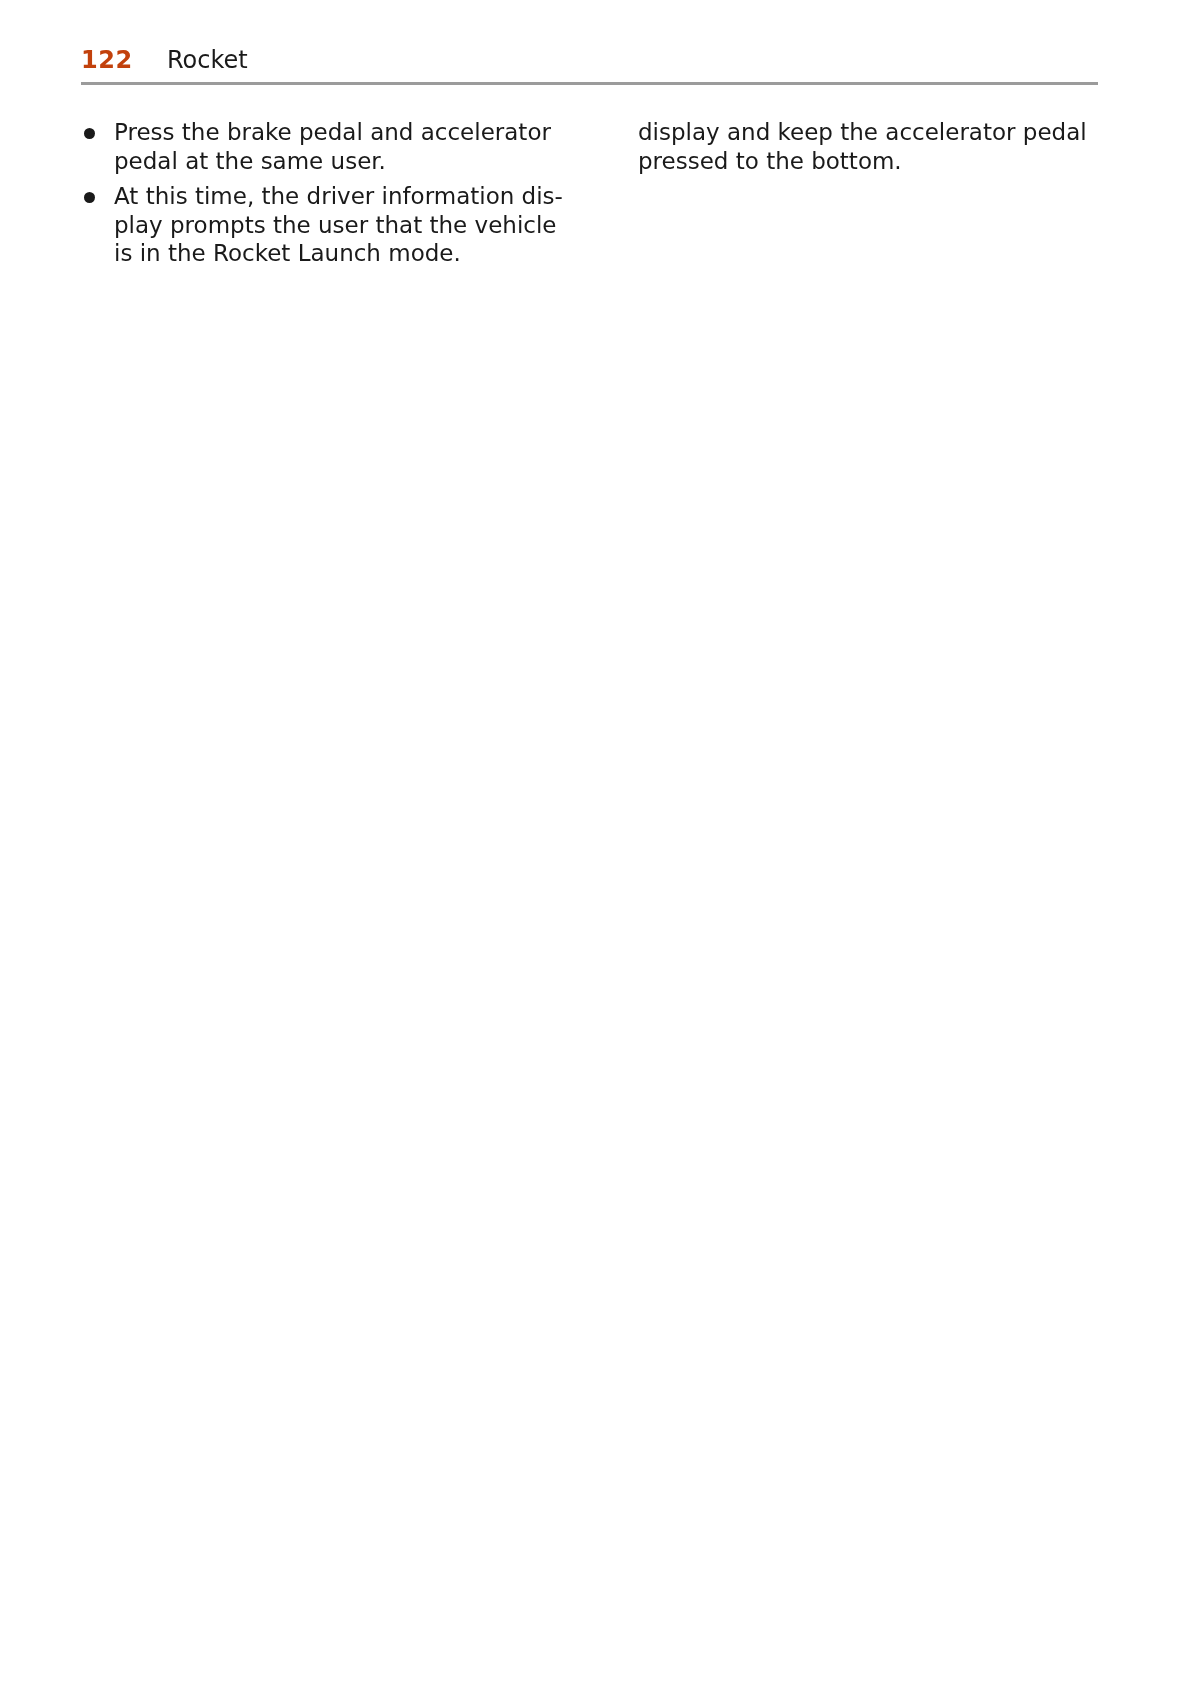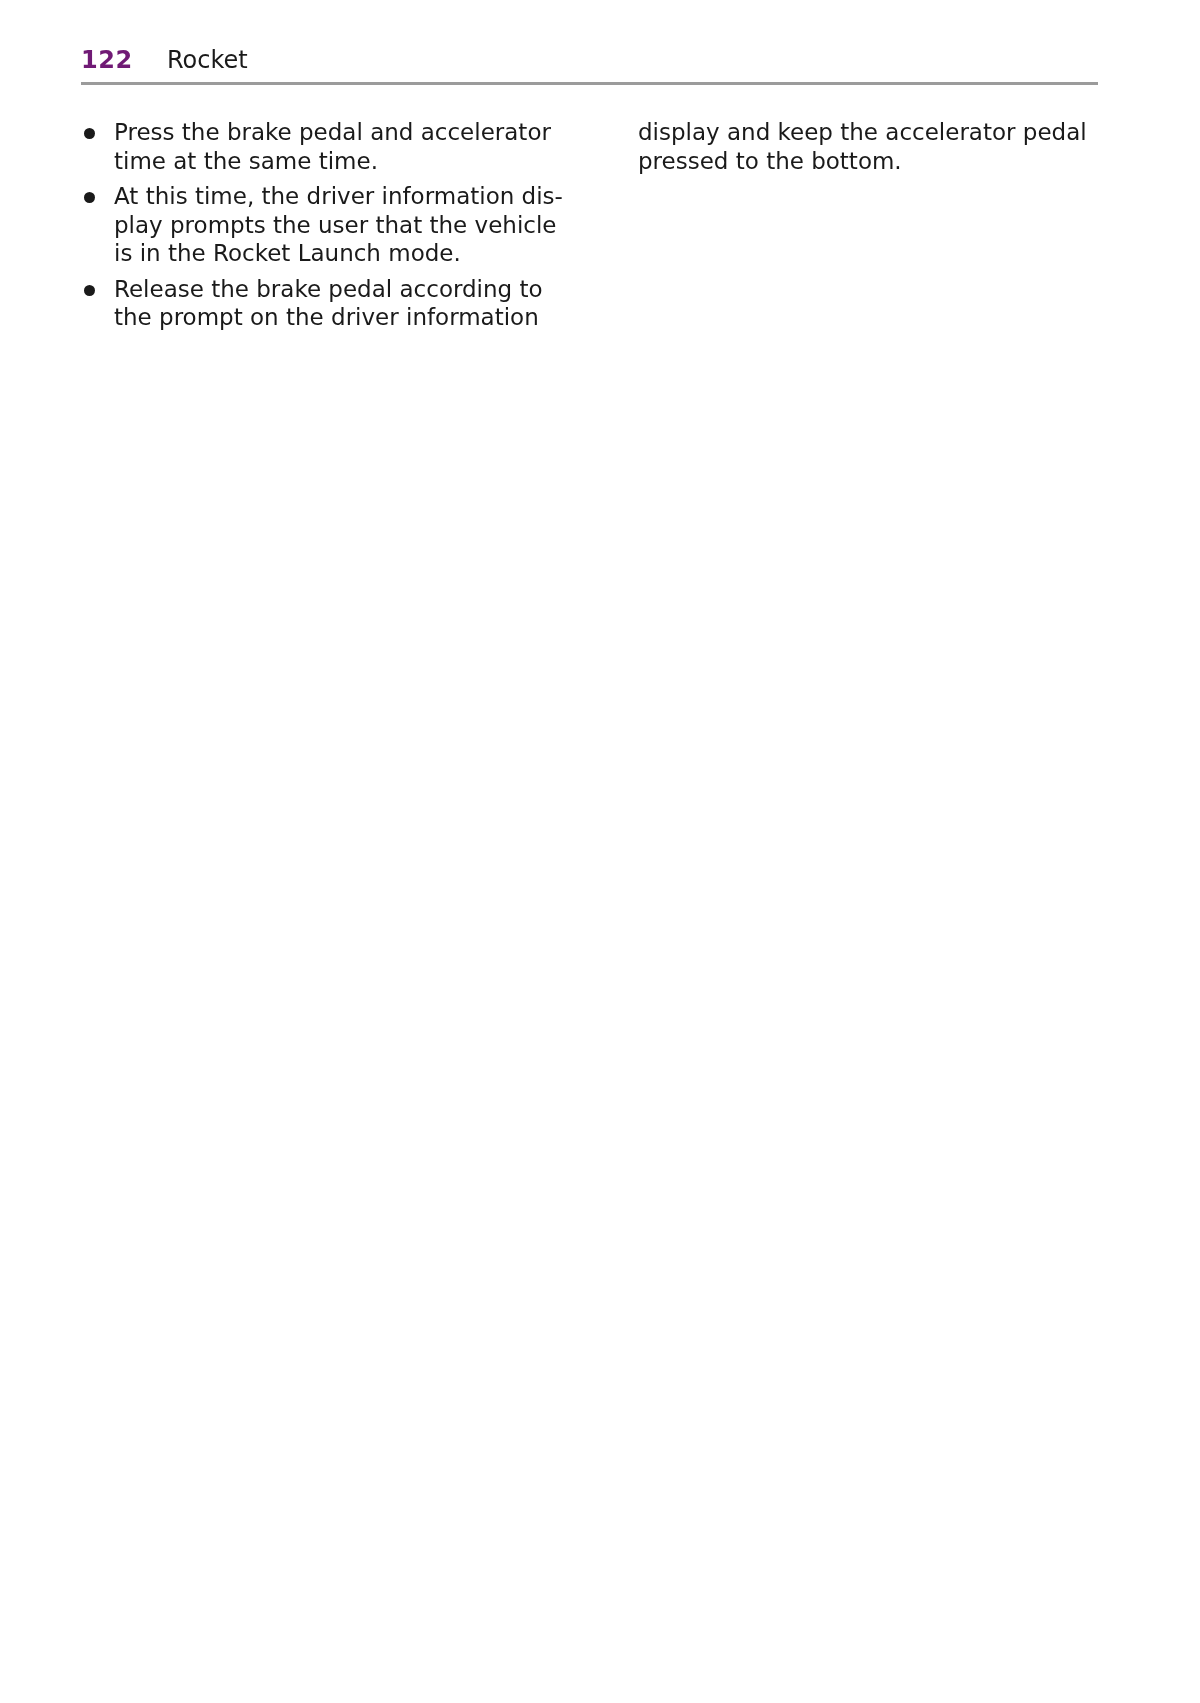--- a/index.html
+++ b/index.html
@@ -21,21 +21,21 @@
       top: 44px;
       width: 1017px;
       height: 40px;
     }
     .page-number {
       position: absolute;
       left: 0;
       top: 2px;
       font-size: 24px;
       font-weight: bold;
-      color: #701a75;
+      color: #c2410c;
       letter-spacing: 0.5px;
     }
     .section-title {
       position: absolute;
       left: 86px;
       top: 2px;
       font-size: 24px;
       color: #1a1a1a;
     }
     .header-rule {
@@ -104,28 +104,24 @@
 <div class="page-header">
   <span class="page-number">122</span>
   <span class="section-title">Rocket</span>
   <div class="header-rule"></div>
 </div>
 
 <div class="col col-left">
   <ul class="bullets">
     <li>
       <span class="bullet"></span>
-      <span>Press the brake pedal and accelerator time at the same time.</span>
+      <span>Press the brake pedal and accelerator pedal at the same user.</span>
     </li>
     <li>
       <span class="bullet"></span>
       <span>At this time, the driver information dis‑ play prompts the user that the vehicle is in the Rocket Launch mode.</span>
-    </li>
-    <li>
-      <span class="bullet"></span>
-      <span>Release the brake pedal according to the prompt on the driver information</span>
     </li>
   </ul>
 </div>
 
 <div class="col col-right">
   <p class="continuation">display and keep the accelerator pedal pressed to the bottom.</p>
 </div>
 
 </body></html>

